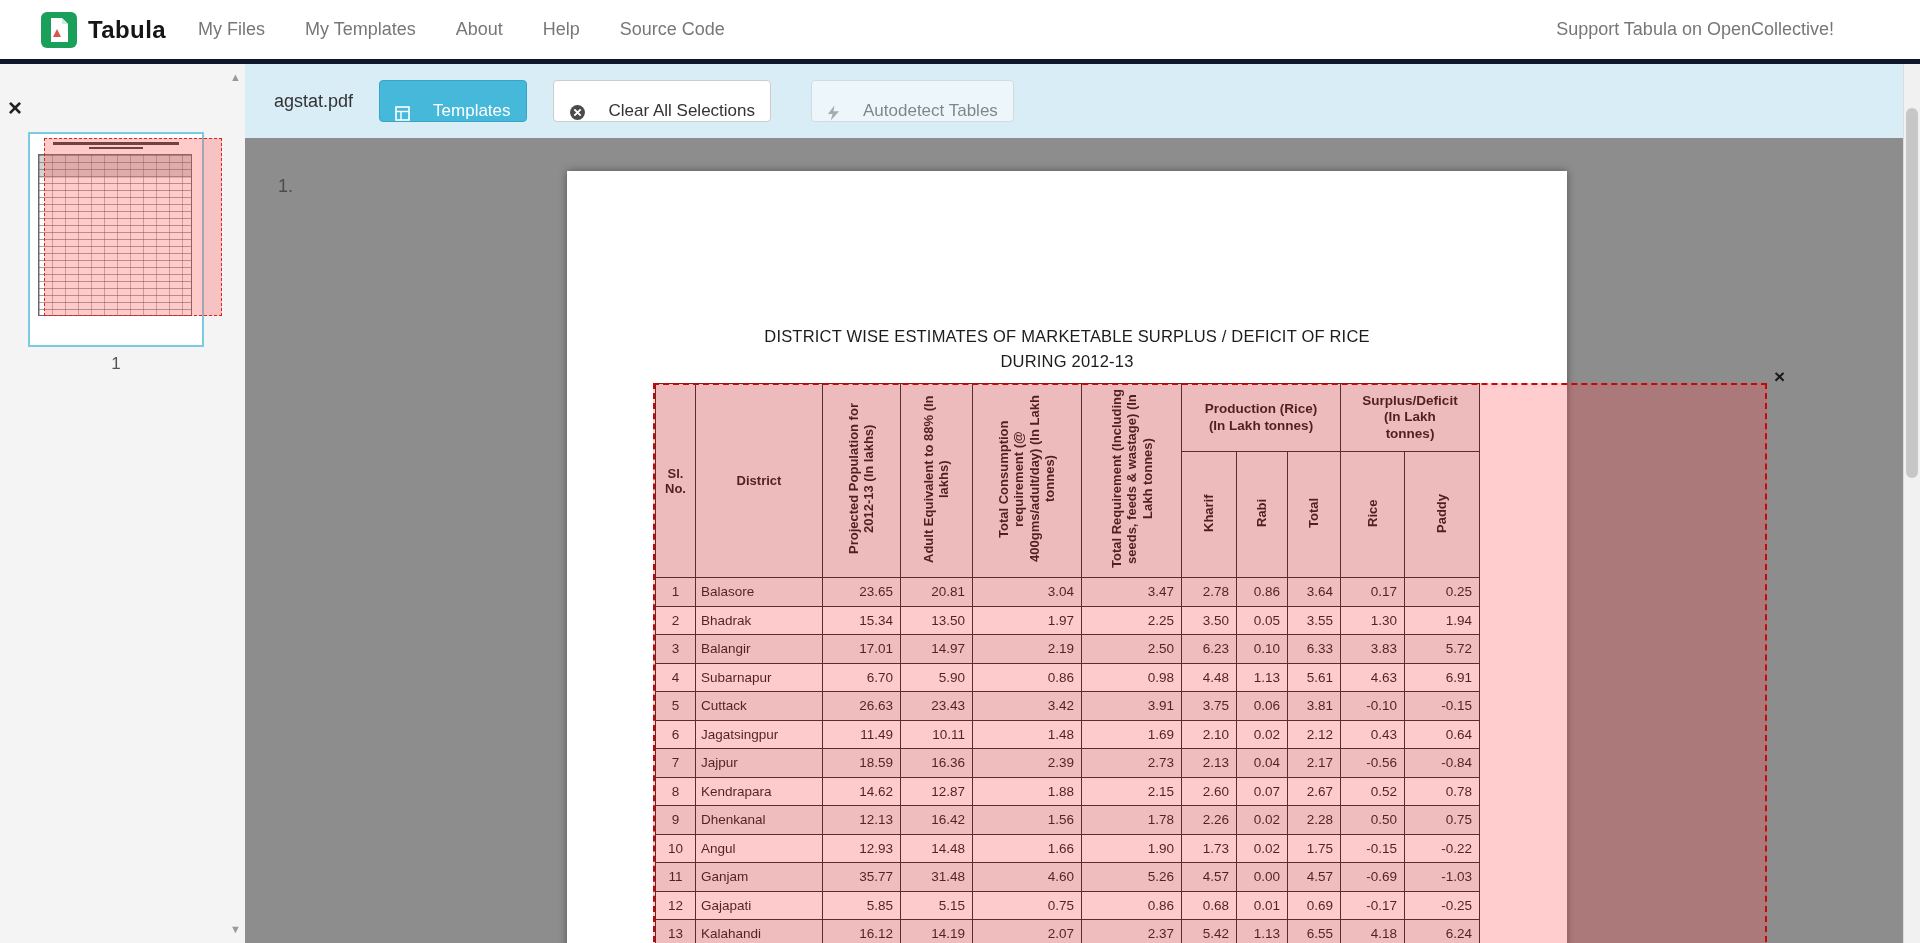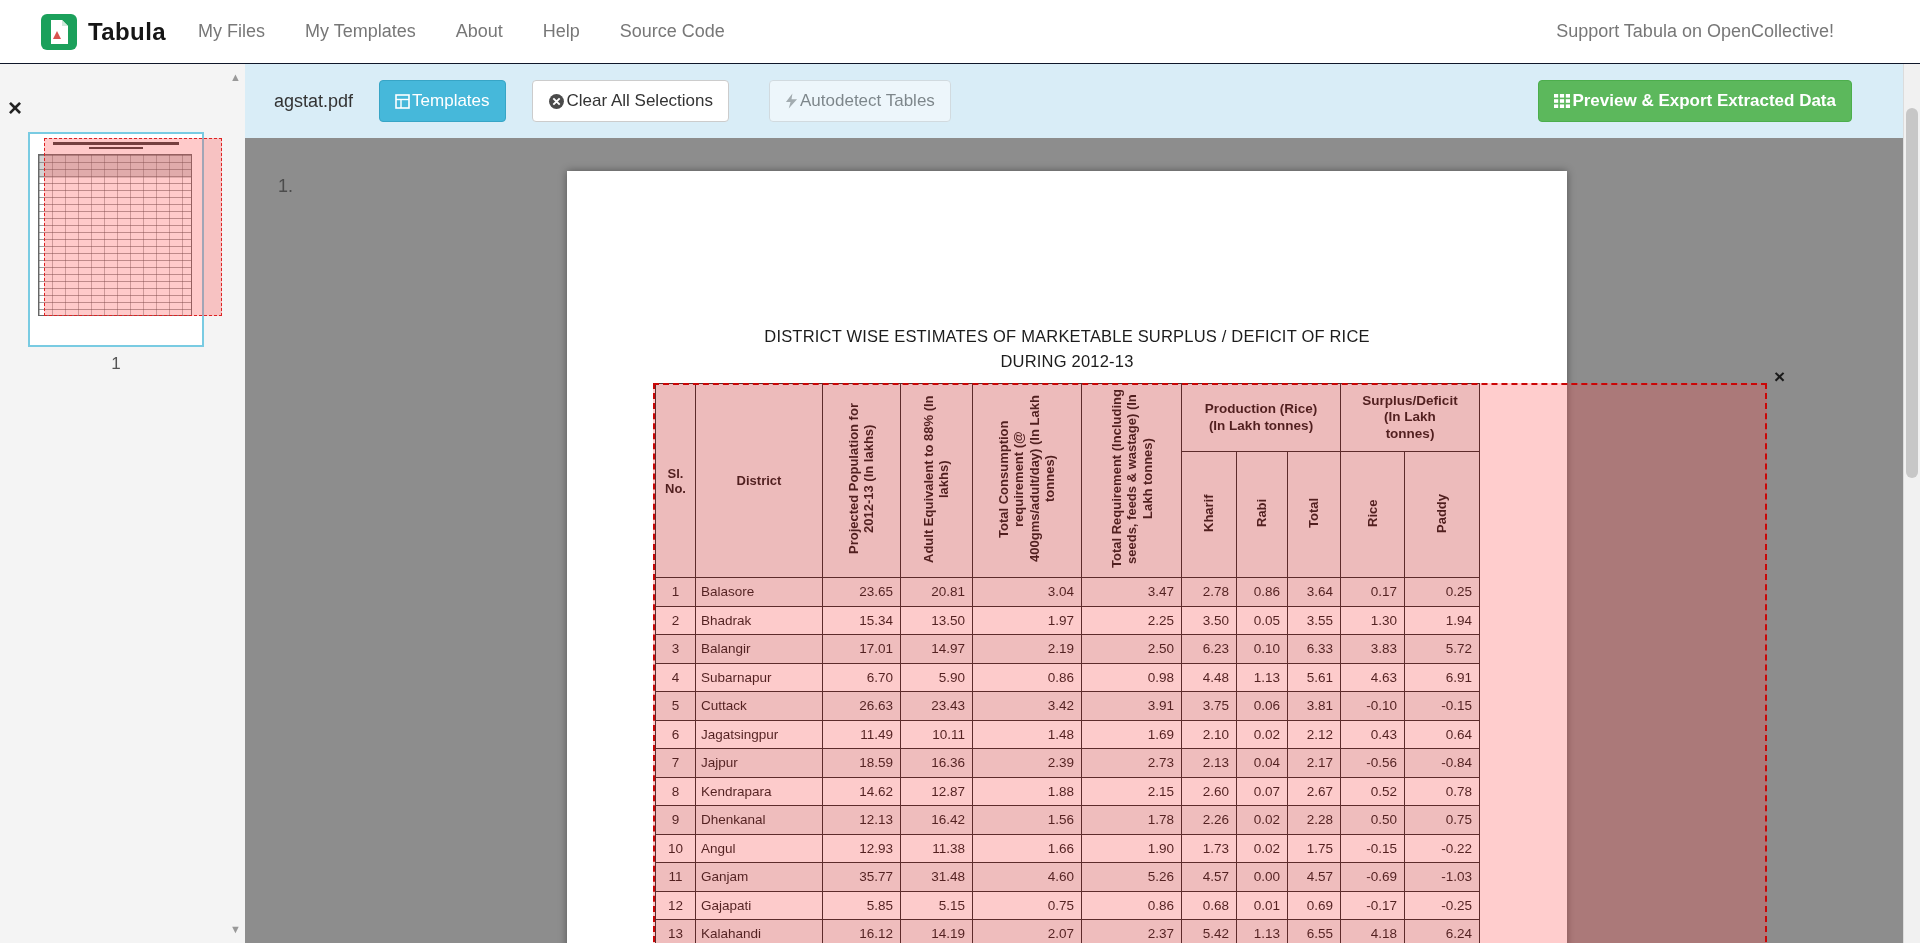--- a/index.html
+++ b/index.html
@@ -1,32 +1,32 @@
 <!DOCTYPE html>
 <html><head>
 <meta charset="utf-8">
 <style>
   * { margin:0; padding:0; box-sizing:border-box; }
   html,body { width:1920px; height:943px; overflow:hidden; font-family:"Liberation Sans",sans-serif; background:#fff; }
 
   
   .navbar { position:absolute; top:0; left:0; width:1920px; height:64px; background:#fff;
-            border-bottom:1px solid #0f172a; display:flex; align-items:center;
+            border-bottom:5px solid #0f172a; display:flex; align-items:center;
             padding:0 86px 0 40px; z-index:60; }
   .brand { display:flex; align-items:center; gap:10px; cursor:pointer; }
   .brand-text { font-size:24px; font-weight:bold; color:#151515; letter-spacing:.4px; }
   .nav-links { list-style:none; display:flex; gap:40px; margin-left:32px; }
   .nav-links li { font-size:18px; color:#777; cursor:pointer; }
   .support-link { margin-left:auto; font-size:18px; color:#777; cursor:pointer; }
 
   
   .toolbar { position:absolute; top:64px; left:245px; right:0; height:74px; background:#d9edf7;
              display:flex; align-items:center; padding-left:29px; z-index:40; }
   .filename { font-size:18px; color:#333; margin-right:26px; }
-  .btn { height:42px; display:inline-flex; align-items:center; gap:2px; border-radius:4px;
+  .btn { height:42px; display:inline-flex; align-items:flex-end; gap:23px; border-radius:4px;
          font-size:17px; padding:0 15px; cursor:pointer; border:1px solid transparent;
          font-family:"Liberation Sans",sans-serif; }
   .btn-templates { background:#46b8da; border-color:#37a5c6; color:#fff; margin-right:26px; }
   .btn-clear { background:#ffffff; border-color:#ccc; color:#333; margin-right:40px; }
   .btn-autodetect { background:#fff; border-color:#ccc; color:#333; opacity:.55; cursor:default; }
   .btn-export { margin-left:auto; margin-right:68px; background:#5cb85c; border-color:#4cae4c;
                 color:#fff; font-weight:bold; }
 
   
   .sidebar { position:absolute; top:64px; left:0; width:245px; bottom:0; background:#f4f4f4; z-index:30; }
@@ -138,36 +138,20 @@
     <span>Clear All Selections</span>
   </button>
 
   <button class="btn btn-autodetect">
     <svg width="13" height="16" viewBox="0 0 14 16">
       <path d="M8 0 L1 9 H6 L4 16 L13 6 H7 Z" fill="#777"></path>
     </svg>
     <span>Autodetect Tables</span>
   </button>
 
-  <button class="btn btn-export">
-    <svg width="16" height="14" viewBox="0 0 16 14">
-      <g fill="#fff">
-        <rect x="0" y="0" width="4.2" height="3.6"></rect>
-          <rect x="5.9" y="0" width="4.2" height="3.6"></rect>
-          <rect x="11.8" y="0" width="4.2" height="3.6"></rect>
-        <rect x="0" y="5.2" width="4.2" height="3.6"></rect>
-          <rect x="5.9" y="5.2" width="4.2" height="3.6"></rect>
-          <rect x="11.8" y="5.2" width="4.2" height="3.6"></rect>
-        <rect x="0" y="10.4" width="4.2" height="3.6"></rect>
-          <rect x="5.9" y="10.4" width="4.2" height="3.6"></rect>
-          <rect x="11.8" y="10.4" width="4.2" height="3.6"></rect>
-      </g>
-    </svg>
-    <span>Preview &amp; Export Extracted Data</span>
-  </button>
 </div>
 
 <div class="sidebar">
   <span class="sidebar-close">×</span>
 
   <div class="thumb-wrap">
     <div class="mini-page">
       <div class="mini-title"></div>
       <div class="mini-title-2"></div>
       <div class="mini-table"></div>
@@ -337,21 +321,21 @@
             <td class="c-num">2.26</td>
             <td class="c-num">0.02</td>
             <td class="c-num">2.28</td>
             <td class="c-num">0.50</td>
             <td class="c-num">0.75</td>
           </tr>
           <tr>
             <td class="c-sl">10</td>
             <td class="c-dist">Angul</td>
             <td class="c-num">12.93</td>
-            <td class="c-num">11.38</td>
+            <td class="c-num">14.48</td>
             <td class="c-num">1.66</td>
             <td class="c-num">1.90</td>
             <td class="c-num">1.73</td>
             <td class="c-num">0.02</td>
             <td class="c-num">1.75</td>
             <td class="c-num">-0.15</td>
             <td class="c-num">-0.22</td>
           </tr>
           <tr>
             <td class="c-sl">11</td>

